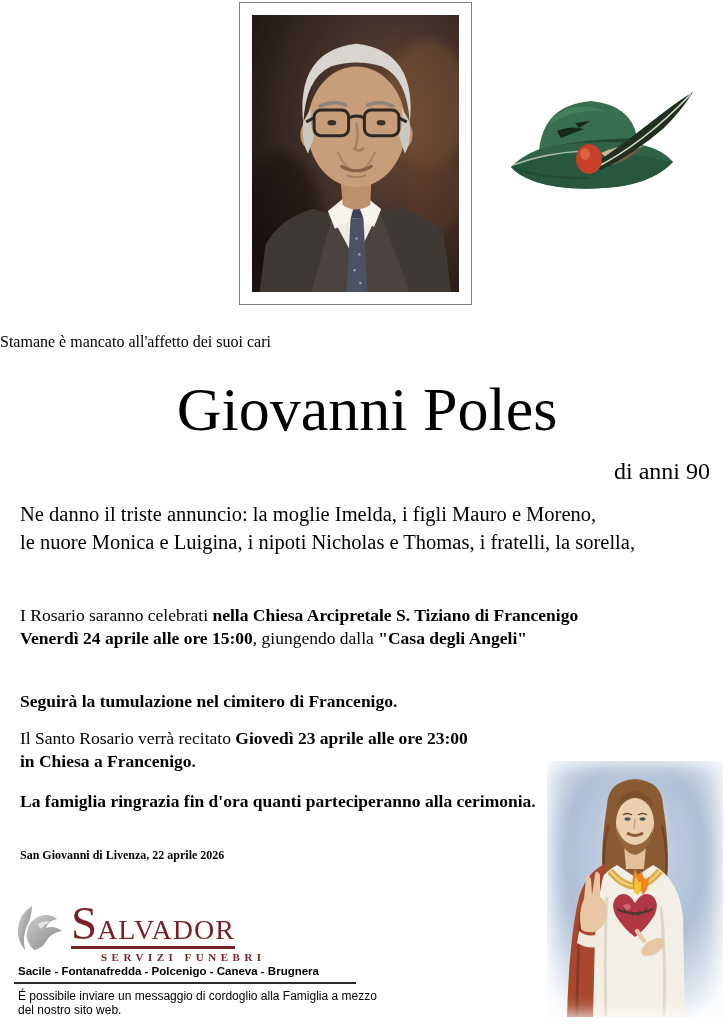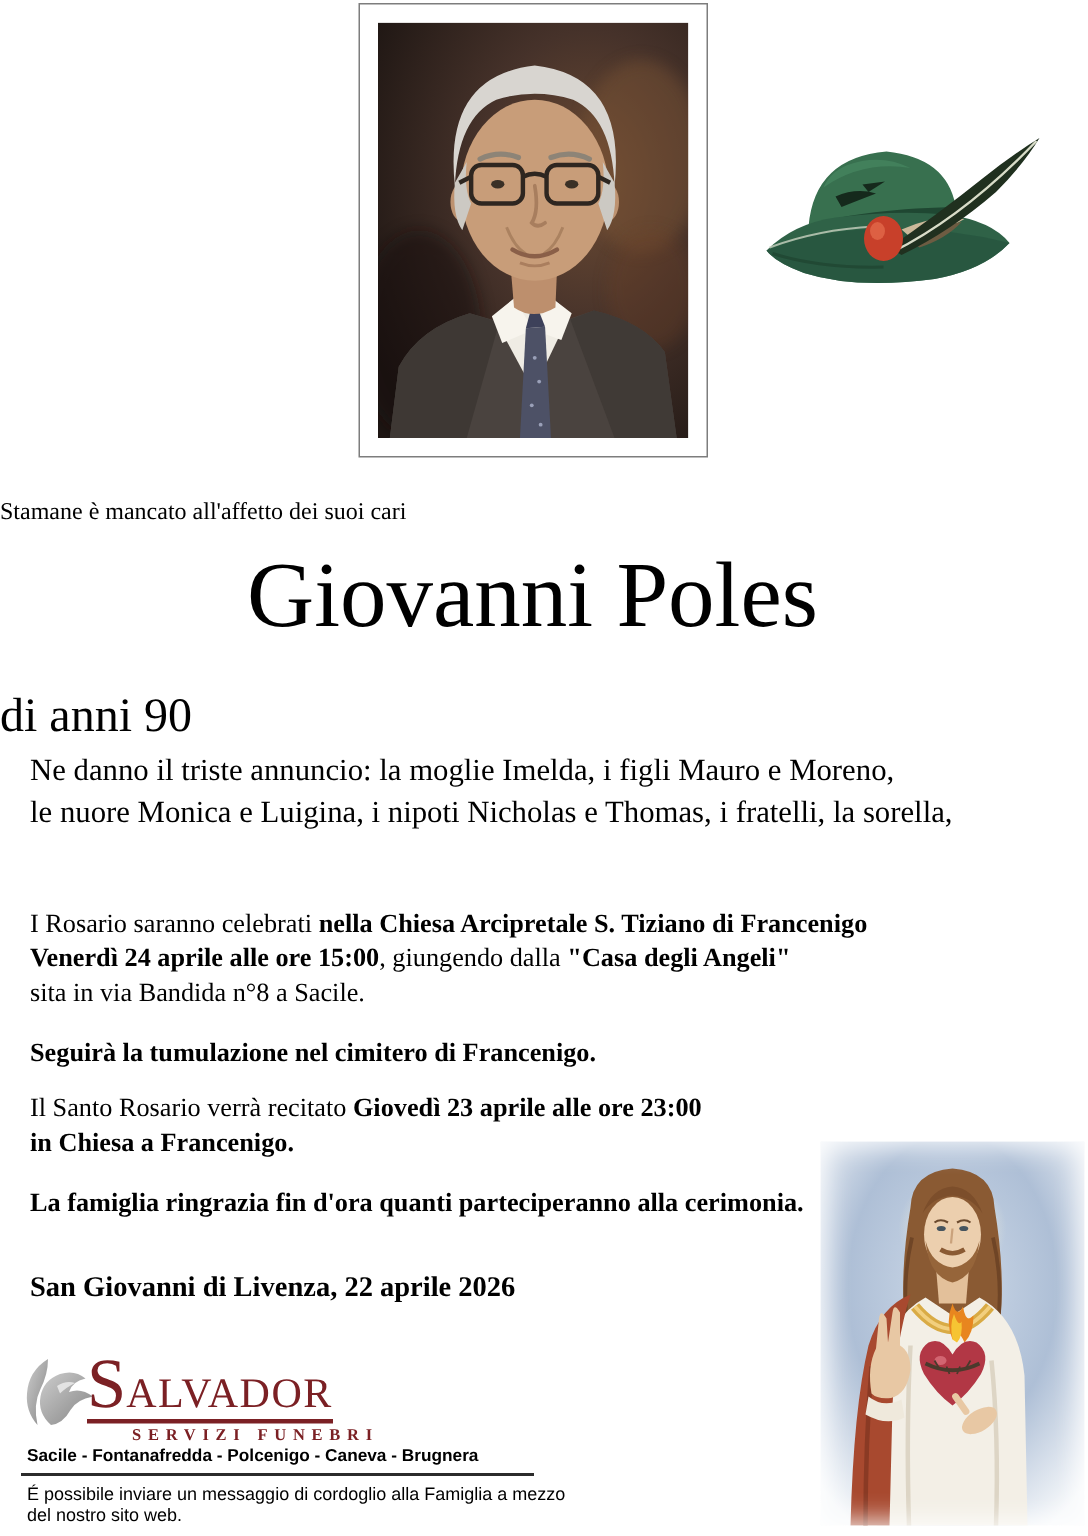--- a/index.html
+++ b/index.html
@@ -29,42 +29,42 @@
   .hat svg { display:block; width:100%; height:100%; }
 
   
   .intro {
     position:absolute; left:0; top:333px; width:710px;
     text-align:left; font-size:16px;
   }
   .name {
     position:absolute; left:0; top:360px; width:710px;
     text-align:center; font-size:62px; font-weight:normal;
-    margin:0; line-height:1.2;
+    margin:12px; line-height:1.2;
   }
   .age {
     position:absolute; left:0; top:458px; width:710px;
-    text-align:left; font-size:32px;
+    text-align:right; font-size:24px;
   }
 
   
   .para { position:absolute; left:20px; margin:0; }
   .p1 { top:501px; font-size:20.5px; line-height:27.5px; }
   .p2 { top:604px; font-size:17.5px; line-height:23px; }
   .p3 { top:691px; font-size:17.5px; font-weight:bold; }
   .p4 { top:727px; font-size:17.5px; line-height:23px; }
   .p5 { top:791px; font-size:17.5px; font-weight:bold; }
-  .dateline { position:absolute; left:20px; top:848px; font-size:19px; font-weight:bold; }
+  .dateline { position:absolute; left:20px; top:848px; font-size:12px; font-weight:bold; }
 
   
   .footer {
     position:absolute; left:14px; top:902px; width:366px;
     font-family:"Liberation Sans", sans-serif;
   }
-  .logo-row { display:flex; align-items:flex-start; height:56px; }
+  .logo-row { display:flex; align-items:flex-start; height:56px;gap:13px; }
   .dove { width:52px; height:50px; flex:0 0 auto; margin-top:2px; }
   .brand-text { margin-left:-8px; }
   .brand-line {
     display:inline-block;
     font-family:"Liberation Serif", serif;
     color:#7b2024;
     border-bottom:3px solid #7b2024;
     line-height:0.92;
     padding-bottom:1px;
     white-space:nowrap;
@@ -185,21 +185,20 @@
 <div class="age">di anni 90</div>
 
 <p class="para p1">
   <span>Ne danno il triste annuncio: la moglie Imelda, i figli Mauro e Moreno,</span><br>
   <span>le nuore Monica e Luigina, i nipoti Nicholas e Thomas, i fratelli, la sorella,</span><br>
 </p>
 
 <p class="para p2">
   <span>I Rosario saranno celebrati </span><b>nella Chiesa Arcipretale S. Tiziano di Francenigo</b><br>
   <b>Venerdì 24 aprile alle ore 15:00</b><span>, giungendo dalla </span><b>"Casa degli Angeli"</b><br>
-  <span>sita in via Bandida n°8 a Sacile.</span>
 </p>
 
 <p class="para p3">Seguirà la tumulazione nel cimitero di Francenigo.</p>
 
 <p class="para p4">
   <span>Il Santo Rosario verrà recitato </span><b>Giovedì 23 aprile alle ore 23:00</b><br>
   <b>in Chiesa a Francenigo.</b>
 </p>
 
 <p class="para p5">La famiglia ringrazia fin d'ora quanti parteciperanno alla cerimonia.</p>

